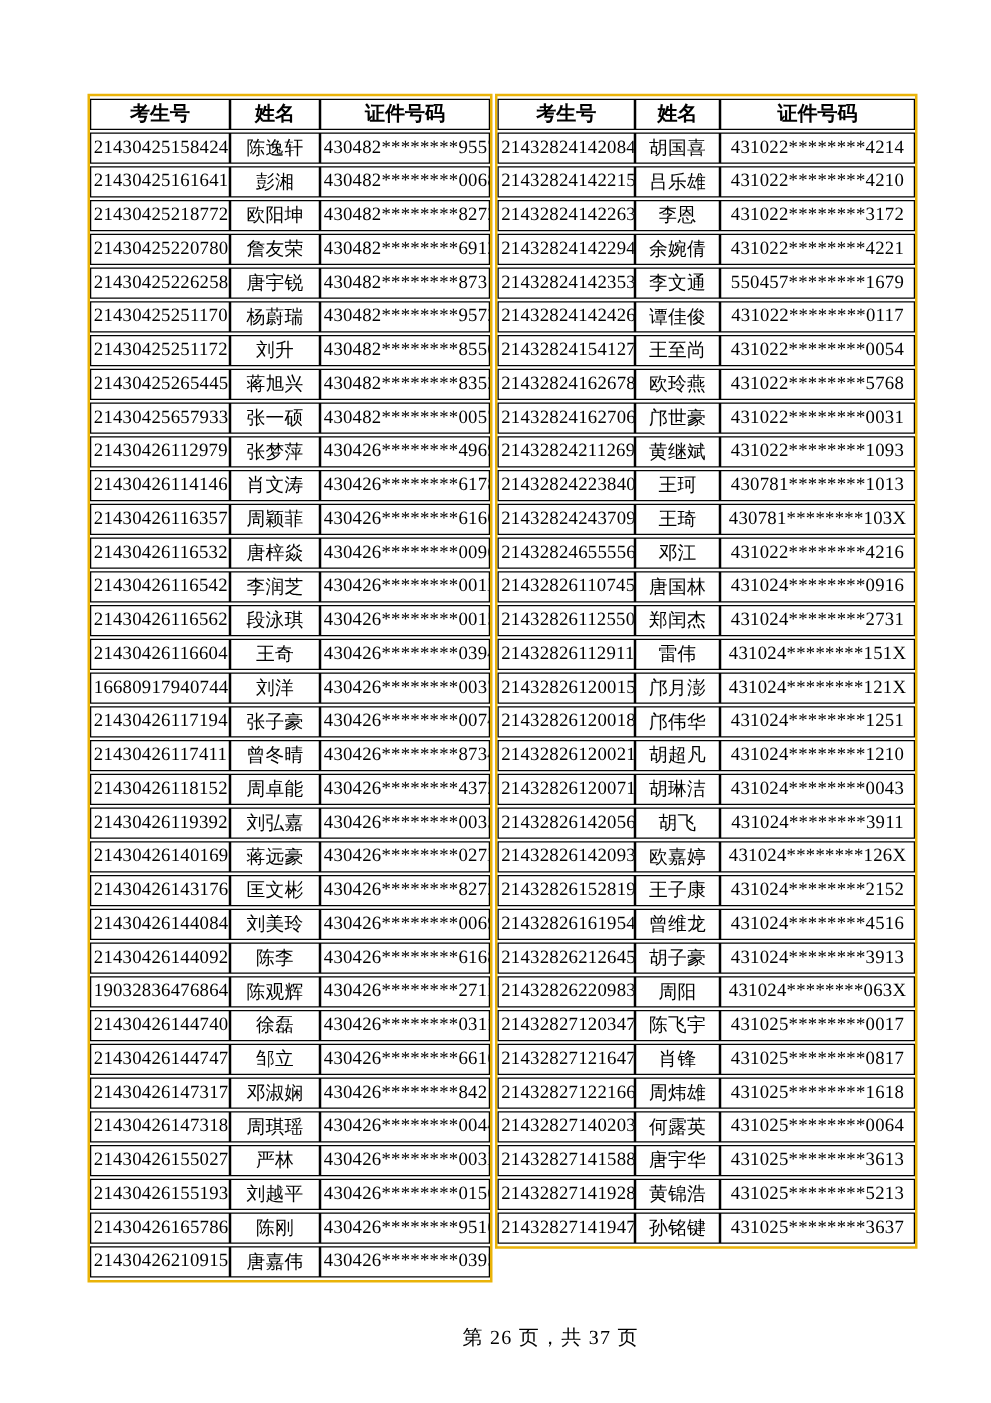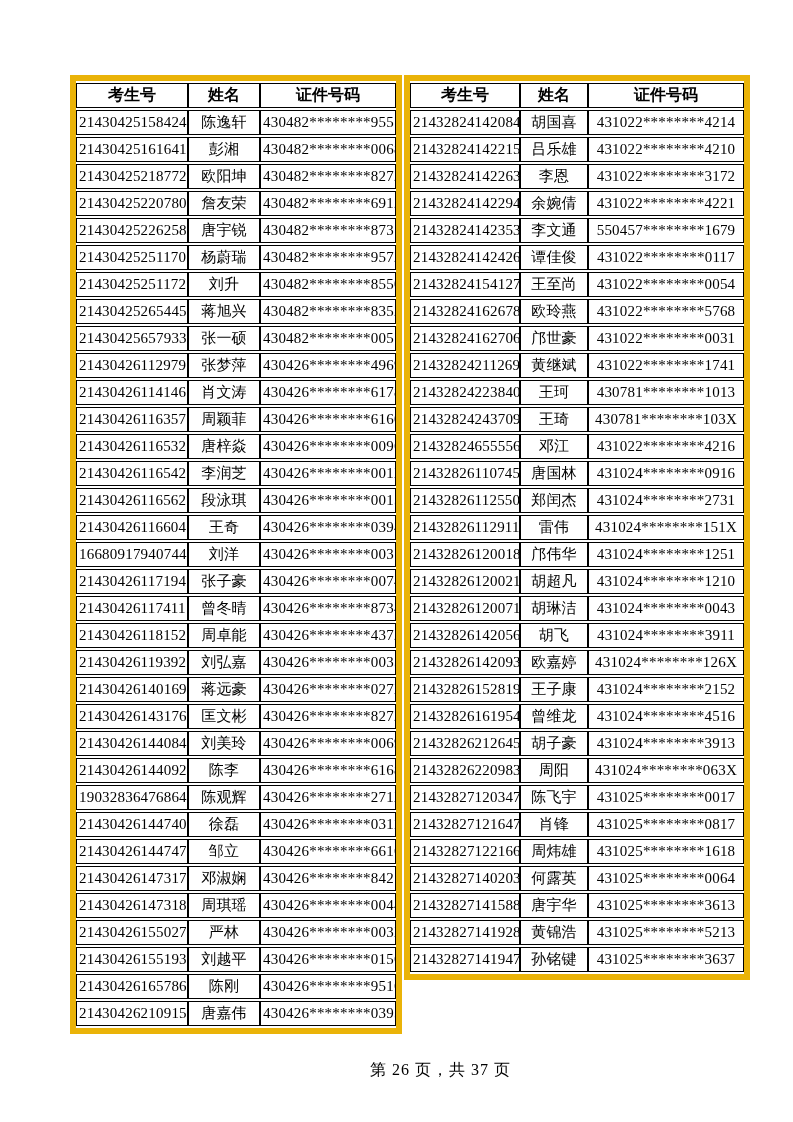--- a/index.html
+++ b/index.html
@@ -18,21 +18,21 @@
   .tables-wrap {
     position: absolute;
     left: 70px; top: 75px;
     display: flex;
     gap: 2px;
     align-items: flex-start;
   }
   table.roster {
     border-collapse: separate;
     border-spacing: 0 2px;
-    border: 6px solid #eab308;
+    border: 2px solid #eab308;
     background: #fff;
     table-layout: fixed;
   }
   table.roster th, table.roster td {
     border: 1px solid #000;
     text-align: center;
     vertical-align: middle;
     padding: 0 2px;
     overflow: hidden;
     white-space: nowrap;
@@ -316,21 +316,21 @@
             <td>431022********5768</td>
           </tr>
           <tr>
             <td>21432824162706</td>
             <td>邝世豪</td>
             <td>431022********0031</td>
           </tr>
           <tr>
             <td>21432824211269</td>
             <td>黄继斌</td>
-            <td>431022********1741</td>
+            <td>431022********1093</td>
           </tr>
           <tr>
             <td>21432824223840</td>
             <td>王珂</td>
             <td>430781********1013</td>
           </tr>
           <tr>
             <td>21432824243709</td>
             <td>王琦</td>
             <td>430781********103X</td>
@@ -349,20 +349,25 @@
             <td>21432826112550</td>
             <td>郑闰杰</td>
             <td>431024********2731</td>
           </tr>
           <tr>
             <td>21432826112911</td>
             <td>雷伟</td>
             <td>431024********151X</td>
           </tr>
           <tr>
+            <td>21432826120015</td>
+            <td>邝月澎</td>
+            <td>431024********121X</td>
+          </tr>
+          <tr>
             <td>21432826120018</td>
             <td>邝伟华</td>
             <td>431024********1251</td>
           </tr>
           <tr>
             <td>21432826120021</td>
             <td>胡超凡</td>
             <td>431024********1210</td>
           </tr>
           <tr>

